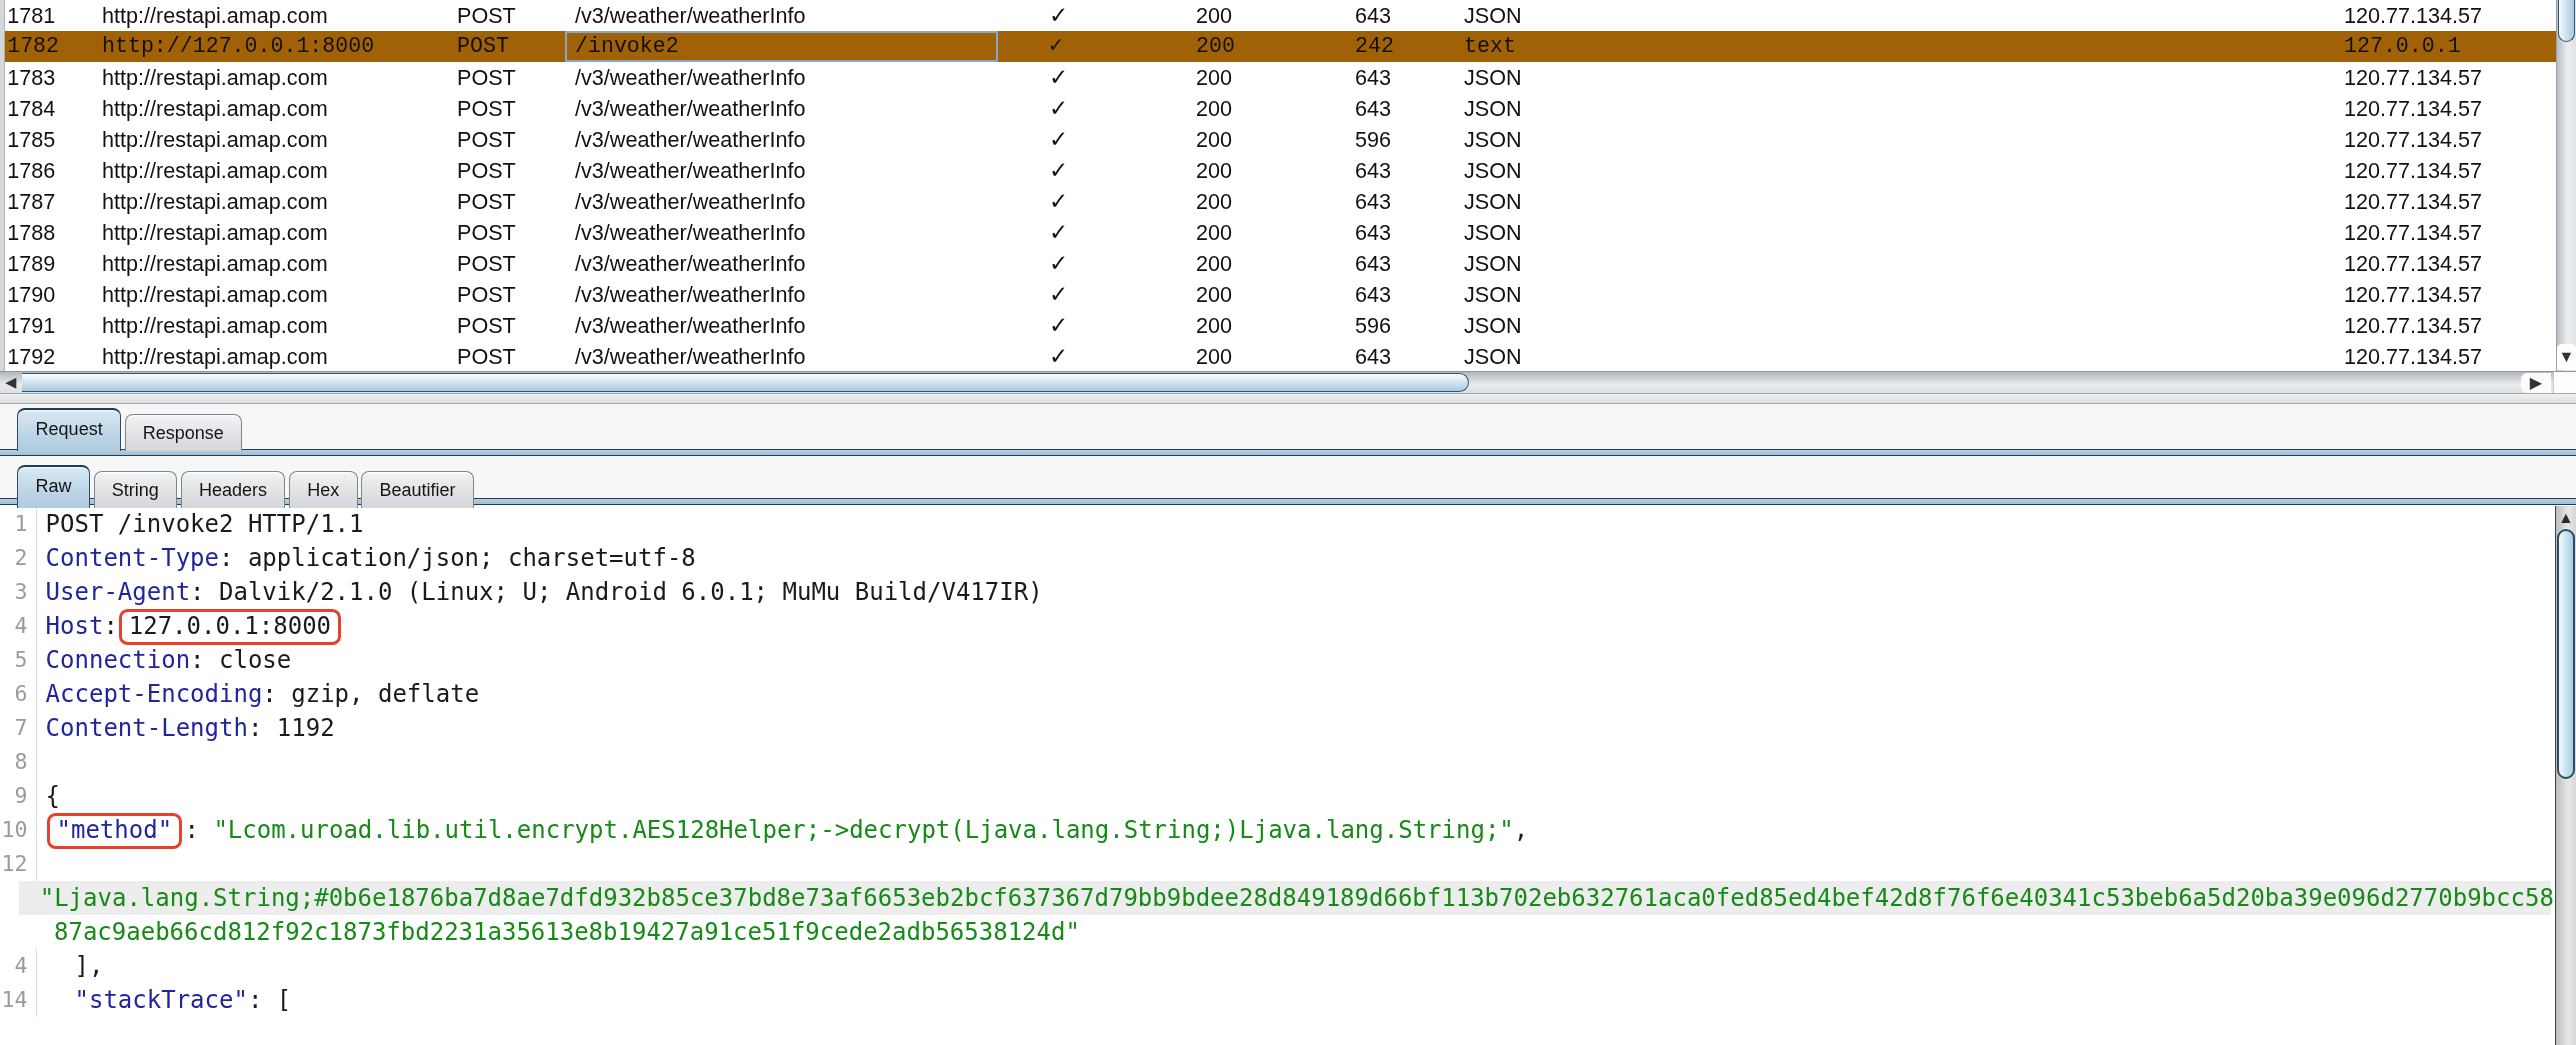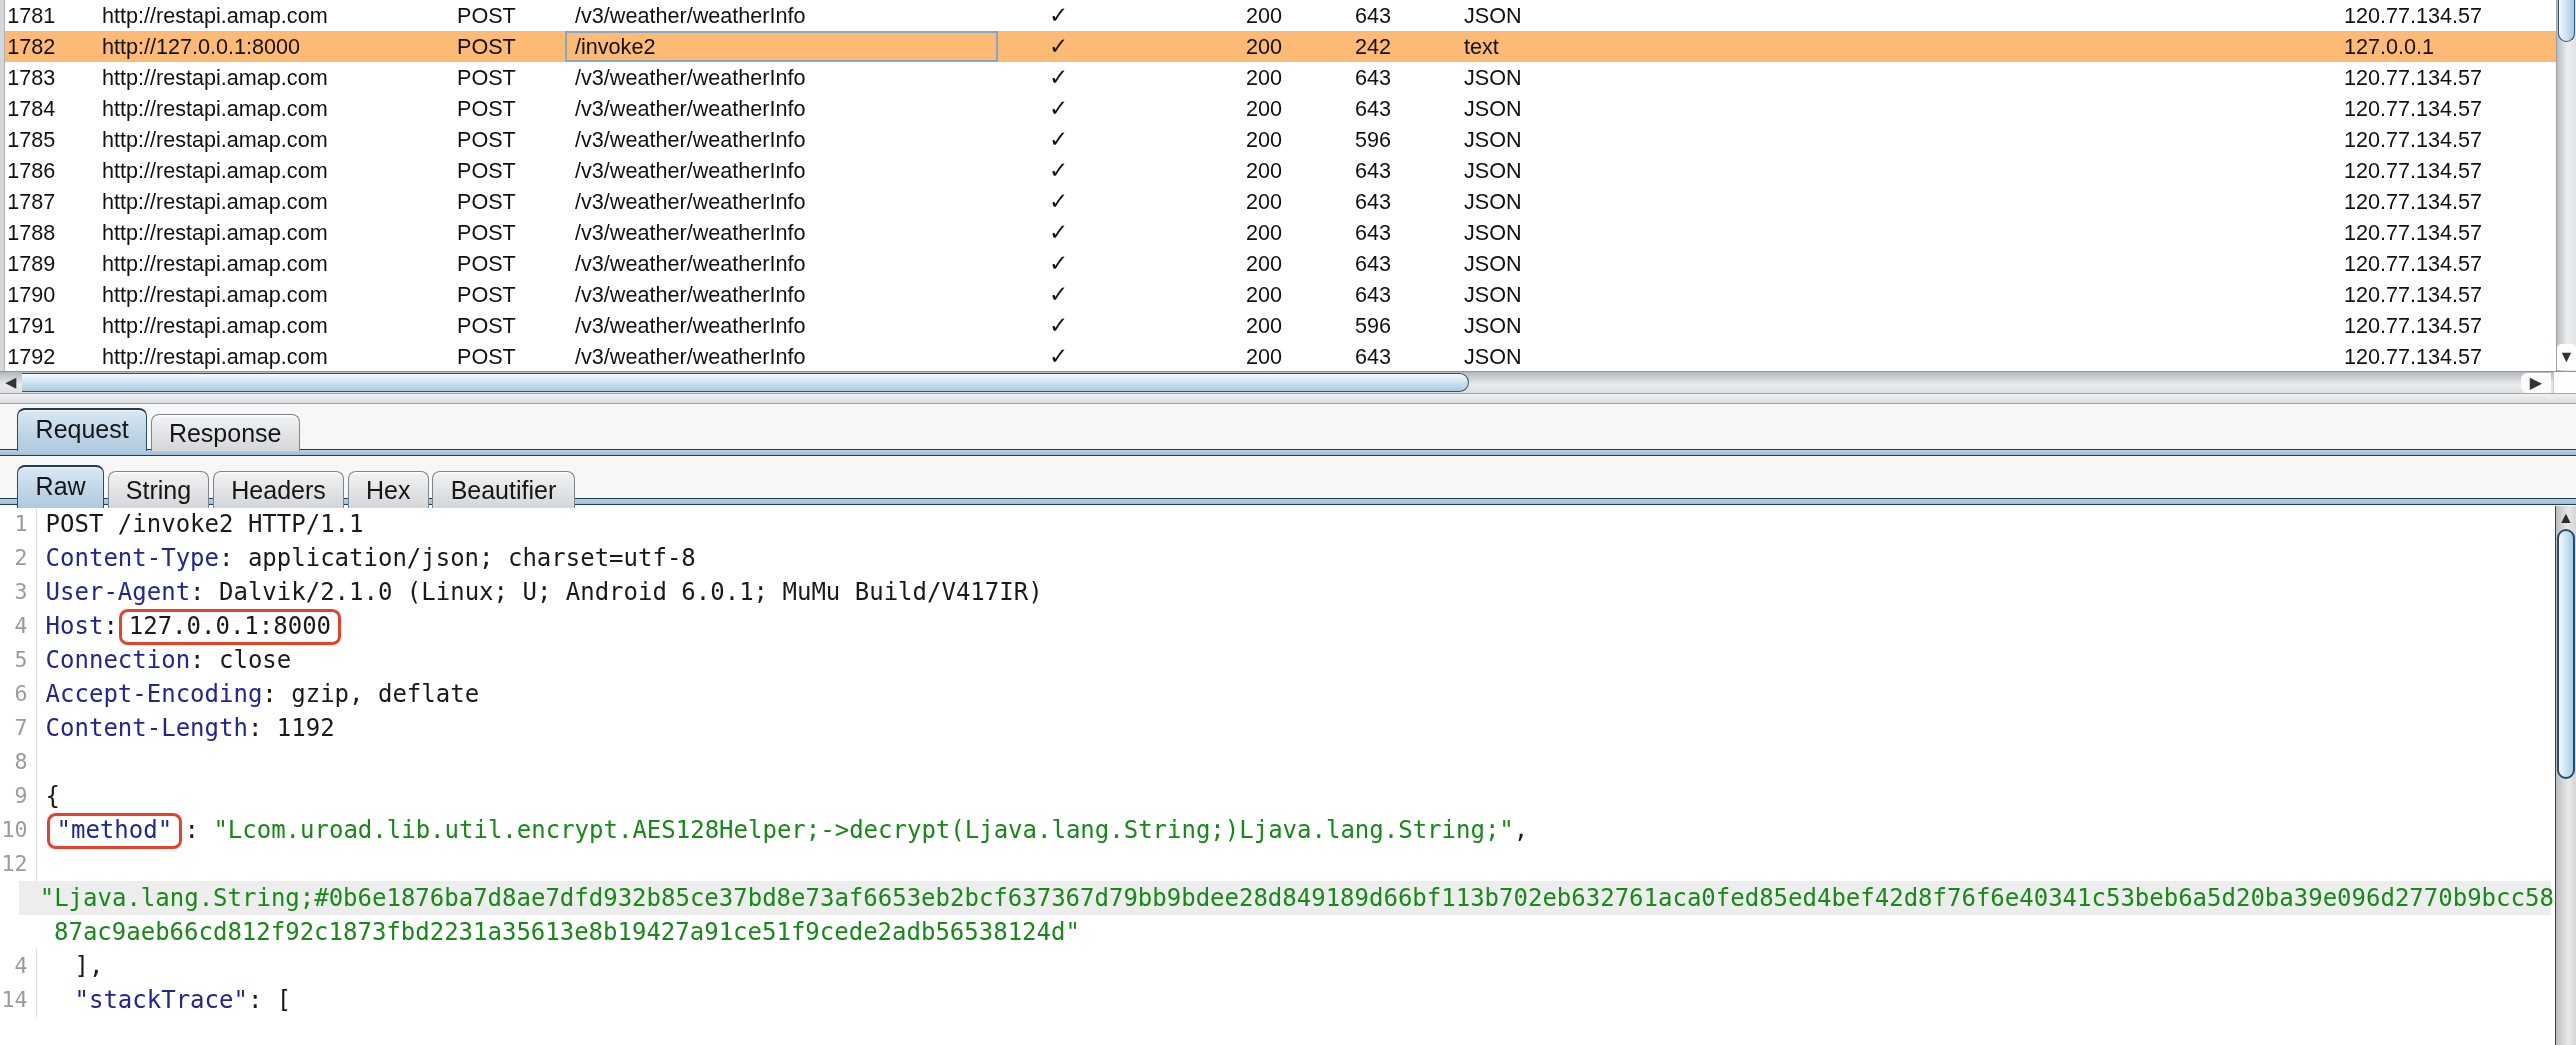--- a/index.html
+++ b/index.html
@@ -3,28 +3,28 @@
 <meta charset="utf-8">
 <style>
   * { margin:0; padding:0; box-sizing:border-box; }
   html,body { width:2576px; height:1046px; overflow:hidden; background:#fff; }
   #app { position:relative; width:2576px; height:1046px; font-family:"Liberation Sans",sans-serif; color:#111; }
 
   
   #table-panel { position:absolute; left:0; top:0; width:2576px; height:371px; background:#fff; overflow:hidden; }
   .left-edge { position:absolute; left:0; top:0; width:5px; height:371px; background:#d4d7da; border-right:0.7px solid #aeb2b6; }
   .t-row { position:relative; height:31px; font-size:21.6px; line-height:31px; white-space:nowrap; }
-  .t-row.sel { background:#fdba74; }
+  .t-row.sel { background:#a16207;font-family:Liberation Mono, monospace; }
   .cell { position:absolute; top:0; height:31px; }
   .col-id     { left:7.2px; }
   .col-host   { left:102px; }
   .col-method { left:457px; }
   .col-url    { left:575px; }
   .col-check  { left:1049px; font-size:23px; }
-  .col-status { left:1246px;text-align:center; }
+  .col-status { left:1196px;text-align:center; }
   .col-length { left:1355px; }
   .col-mime   { left:1464px; }
   .col-ip     { left:2344px; }
   .cell-outline { position:absolute; left:565px; top:0px; width:433px; height:31px;
                   border:2.2px solid #85a8c5; }
 
   
   #t-vscroll { position:absolute; right:0; top:0; width:20px; height:371px;
                background:linear-gradient(to right,#b9bdc1,#eceef0 55%,#dfe2e5); border-left:0.7px solid #9aa0a5; }
   #t-vthumb { position:absolute; left:1.4px; right:1.4px; top:0; height:42px; border-radius:0 0 9.3px 9.3px;
@@ -44,21 +44,21 @@
   
   #splitter { position:absolute; left:0; top:393px; width:2576px; height:10.8px;
               background:linear-gradient(#eff0f1,#dcdee0); border-top:1.4px solid #a2a7ab; border-bottom:1.4px solid #a2a7ab; }
 
   
   #bottom-panel { position:absolute; left:0; top:404px; width:2576px; height:641px; background:#f7f7f7; }
 
   .tabstrip { position:absolute; left:17.3px; display:flex; align-items:flex-end; z-index:3; }
   #req-tabs { top:407px; height:44px; }
   #view-tabs { top:456px; height:52px; }
-  .tab { position:relative; height:37px; line-height:36px; padding:0 17.3px; font-size:25px; color:#151515;
+  .tab { position:relative; height:37px; line-height:36px; padding:0 17.3px; font-size:18px; color:#151515;
          background:linear-gradient(#f2f3f4,#dfe1e3 60%,#d4d7da); border:1.4px solid #7d858c; border-bottom:none;
          border-radius:8px 8px 0 0; margin-right:3.6px; box-shadow:inset 0 1.4px 0 rgba(255,255,255,.8); }
   .tab.sel { height:43px; line-height:39px; background:linear-gradient(#d9e8f3,#bad2e4 70%,#aecbdf);
              border-color:#2c4b64; border-top:2.9px solid #1d3c55; box-shadow:inset 0 1.4px 0 rgba(255,255,255,.55); z-index:4; }
   .accent-band { position:absolute; left:0; width:2576px; height:6.5px; z-index:2;
                  background:linear-gradient(#b9cfe0,#a3bed4); border-top:1.4px solid #1e3d57; border-bottom:1.4px solid #1e3d57; }
   #band1 { top:449px; }
   #band2 { top:498px; }
 
   

